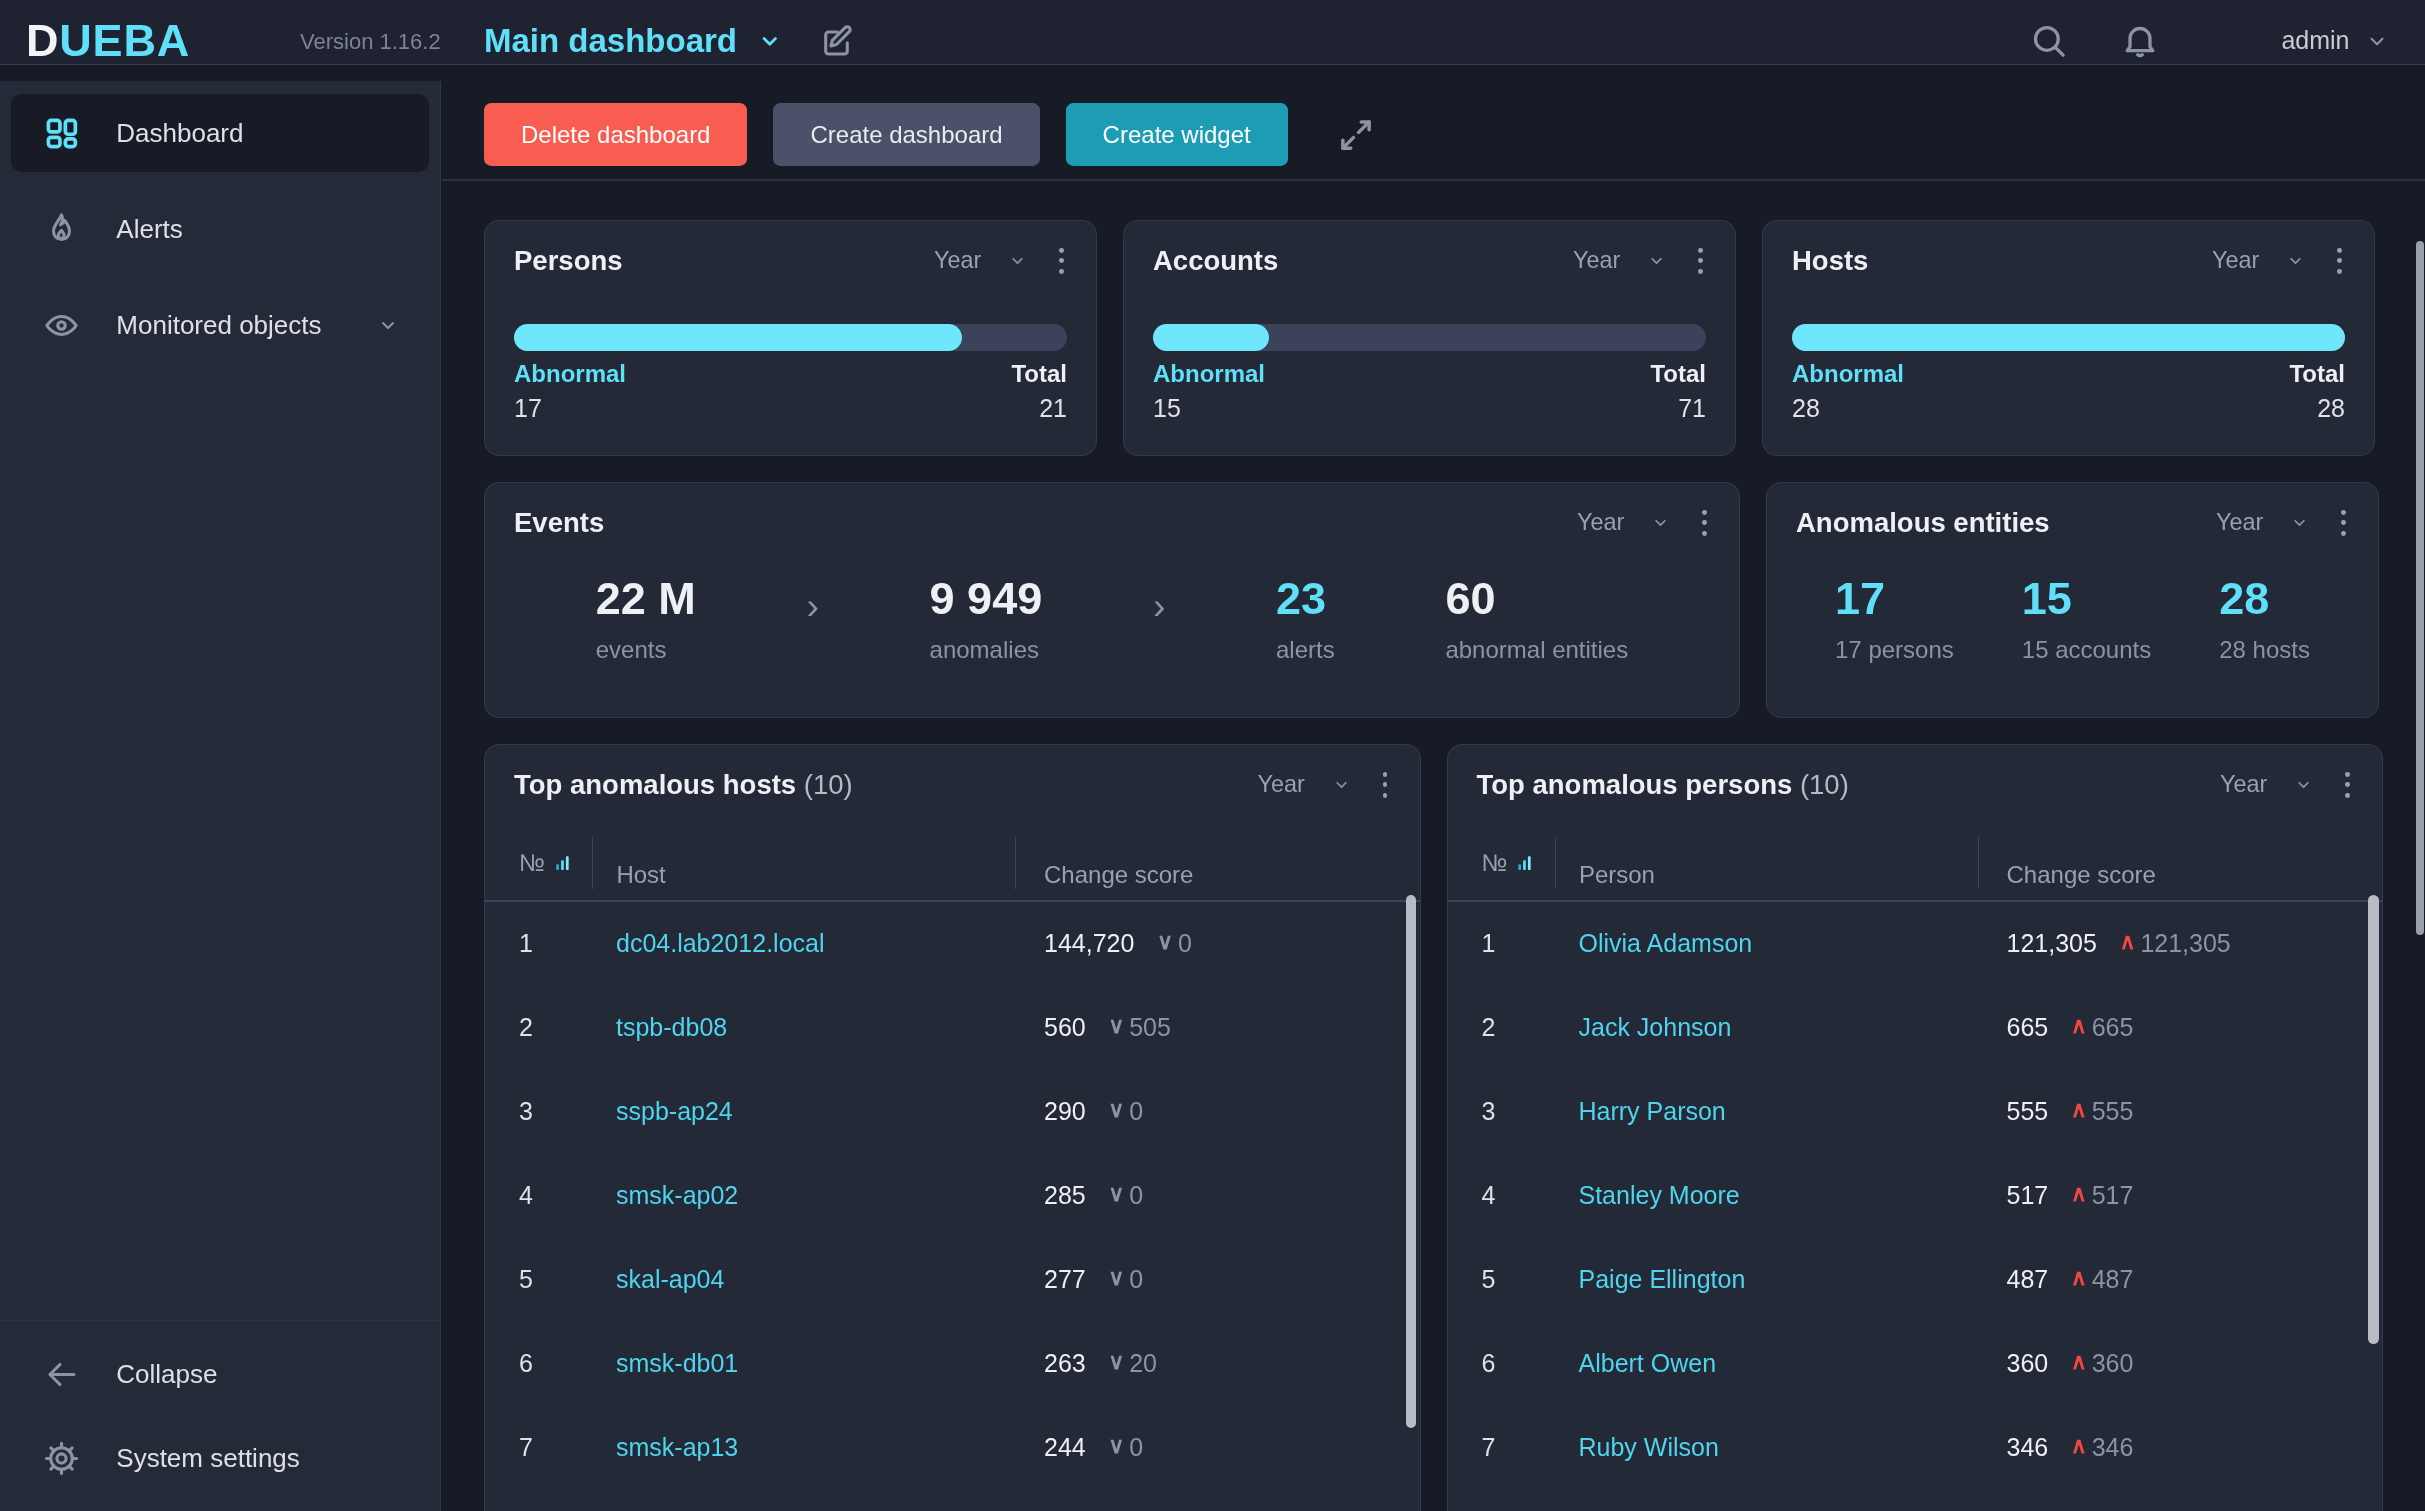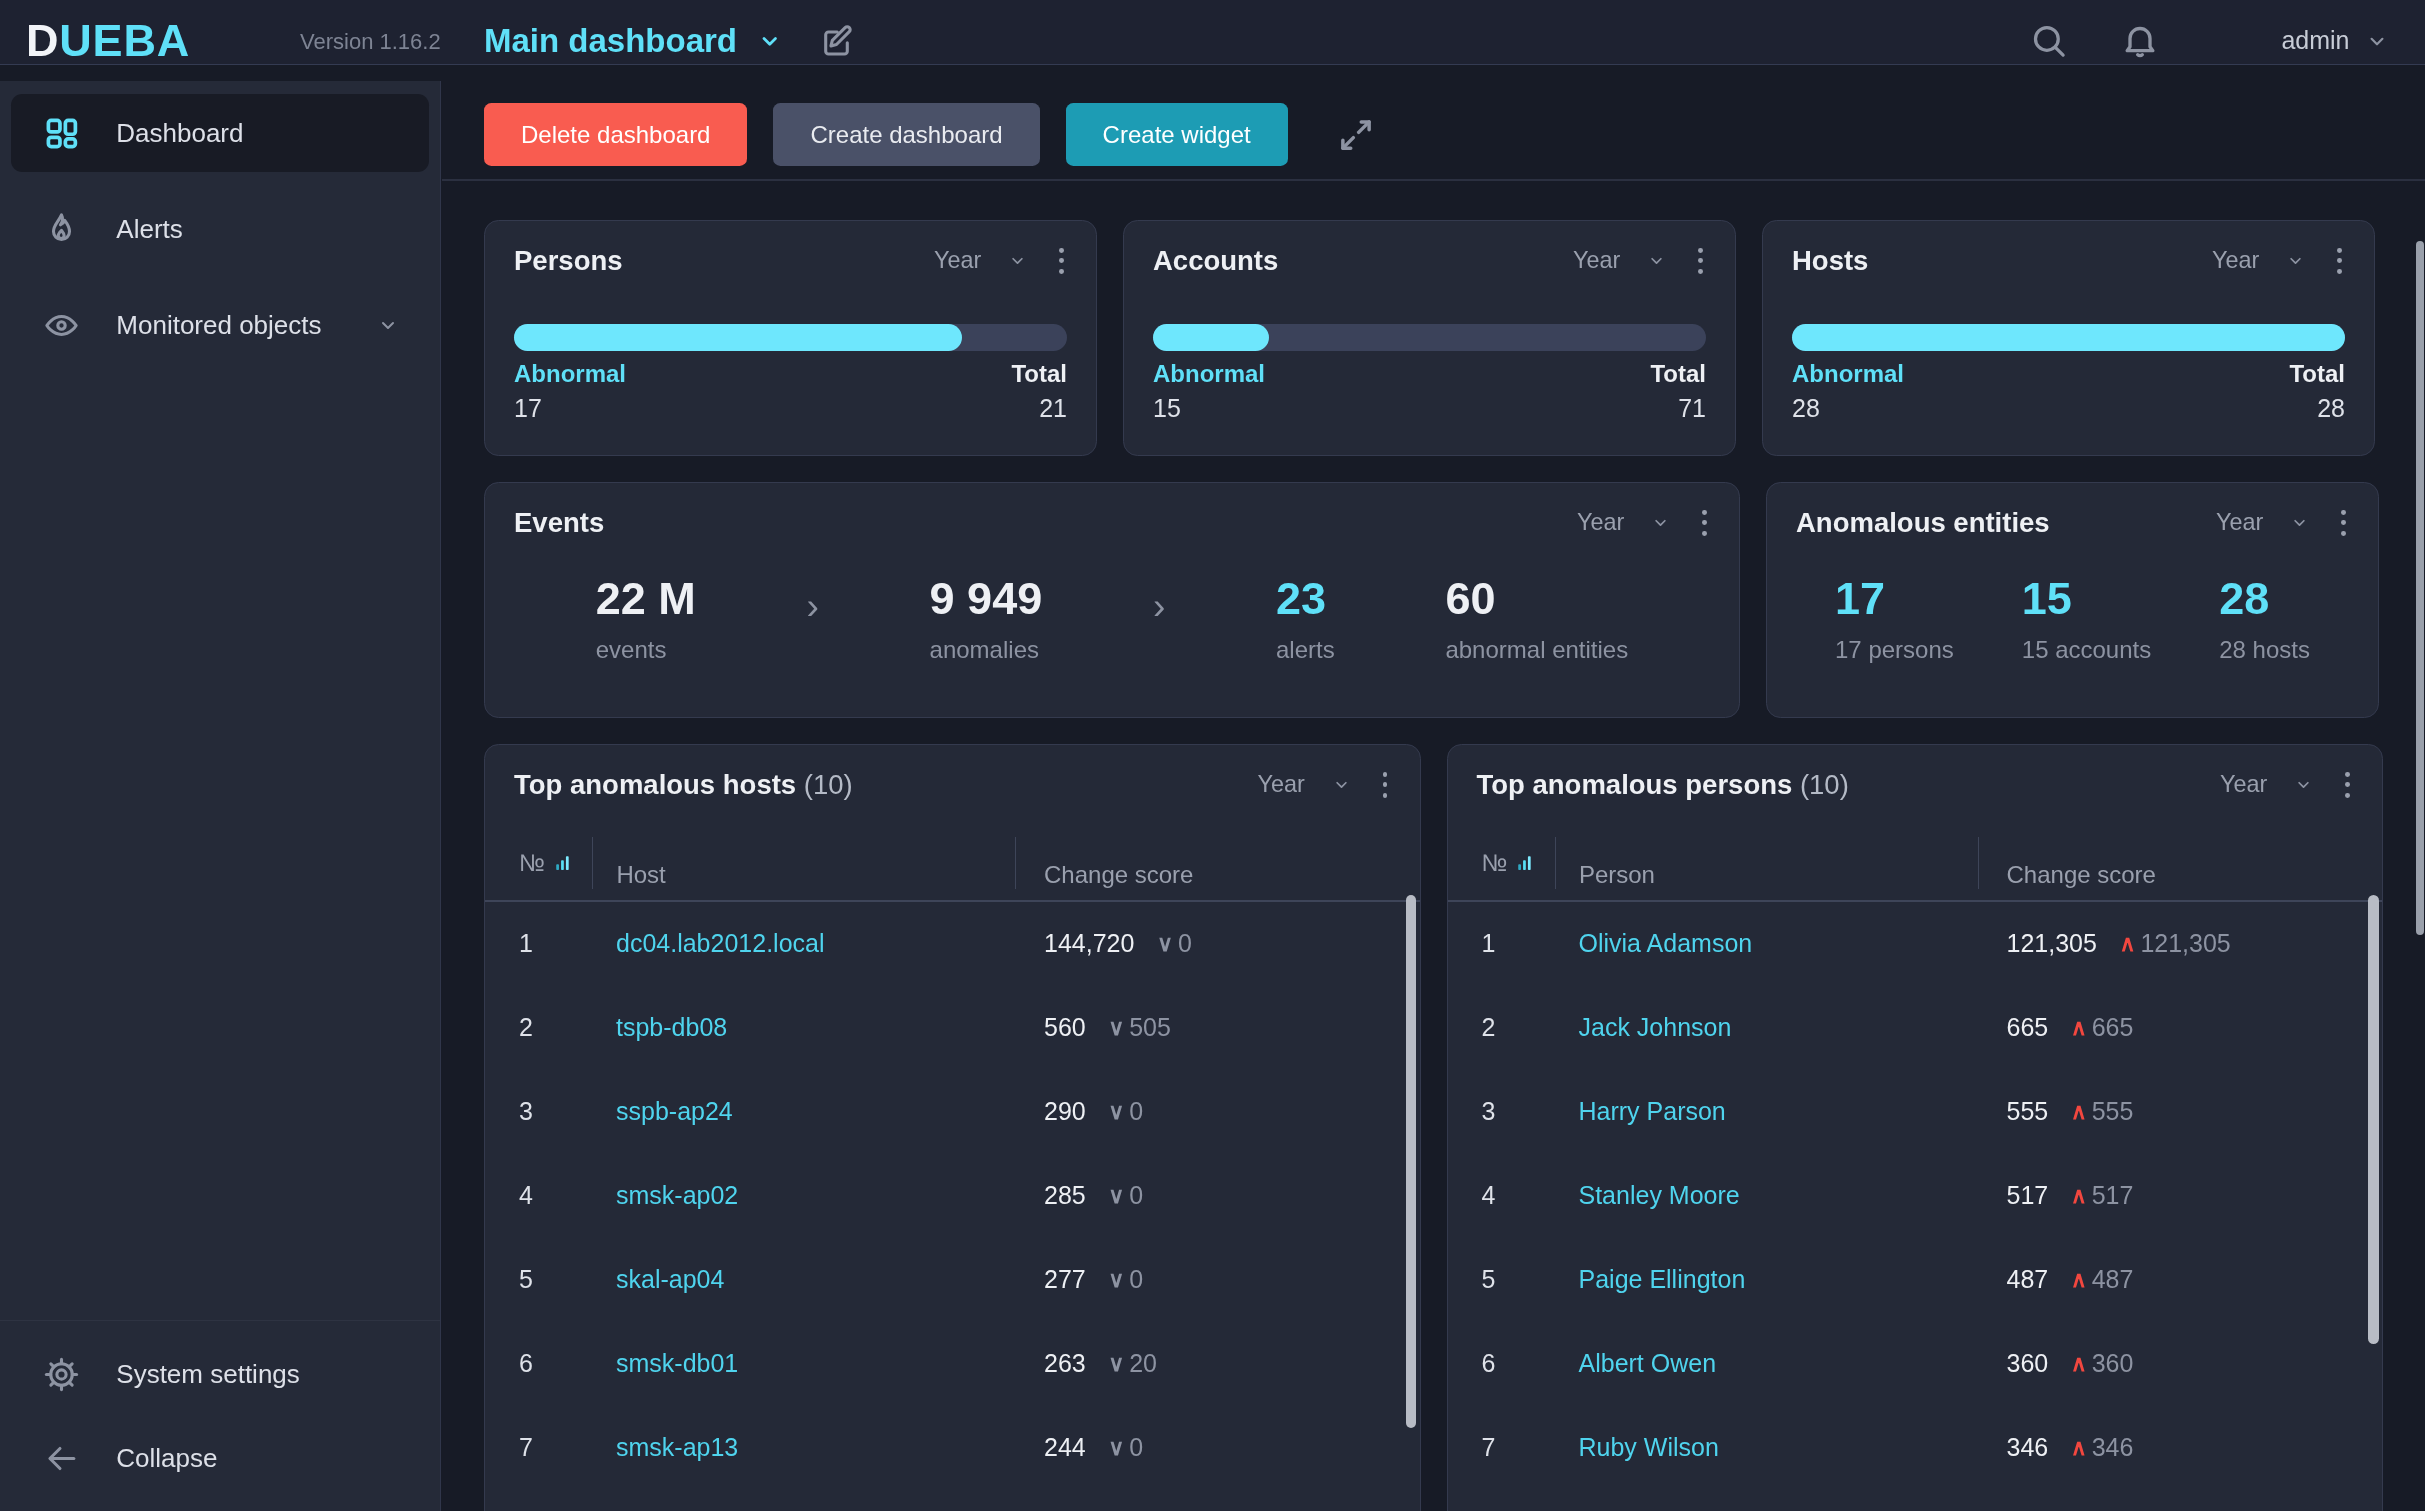--- a/index.html
+++ b/index.html
@@ -105,21 +105,21 @@
   .thead .th2 { padding-left:23.4px; }
   .thead .th3 { padding-left:28px; }
   .th-num { display:flex; align-items:center; gap:8px; }
   .thead-border { height:1.6px; background:#3e4559; margin-top:11.3px; }
   .trow {
     display:grid; grid-template-columns:97px 428px 1fr;
     padding-left:34px; height:84px; align-items:center; font-size:25px;
   }
   .cell-num { color:#dfe2e9; }
   .cell-name { color:#4fd4ee; text-decoration:none; cursor:pointer; }
-  .cell-score-group { display:flex; align-items:center; }
+  .cell-score-group { display:flex; align-items:flex-start; }
   .cell-score { color:#eef0f4; }
   .cell-dir { margin-left:22.6px; font-size:22px; font-weight:700; }
   .cell-dir.down { color:#8d93a2; }
   .cell-dir.up { color:#f2473f; }
   .cell-delta { color:#8d93a2; margin-left:4.8px; }
 
   .table-scrollbar { position:absolute; right:3.2px; width:10.5px; border-radius:5.7px; background:#b8bcc5; cursor:pointer; }
   .sb-hosts { top:150px; height:533px; }
   .sb-persons { top:150px; height:449px; }
   .page-scrollbar { position:absolute; right:1.6px; top:159px; width:8px; height:694px; border-radius:4px; background:#9aa0ab; cursor:pointer; z-index:9; }
@@ -207,45 +207,45 @@
         <svg width="24" height="24" viewBox="0 0 24 24">
             <polyline class="st-gray" points="7,10 12,15 17,10"></polyline>
           </svg>
       </span>
     </div>
 
     <div class="side-footer">
       <div class="side-item">
         <span>
           <svg width="37" height="37" viewBox="0 0 24 24">
+              <line class="st-gray" x1="20" y1="12" x2="5" y2="12"></line>
+              <polyline class="st-gray" points="11,5.5 4.5,12 11,18.5"></polyline>
+            </svg>
+        </span>
+        <span>Collapse</span>
+      </div>
+      <div class="side-item">
+        <span>
+          <svg width="37" height="37" viewBox="0 0 24 24">
             <circle class="st-gray" cx="12" cy="12" r="3"></circle>
             <circle class="st-gray" cx="12" cy="12" r="7"></circle>
             <g class="st-gray">
               <line x1="12" y1="2.2" x2="12" y2="5"></line>
                 <line x1="12" y1="19" x2="12" y2="21.8"></line>
               <line x1="2.2" y1="12" x2="5" y2="12"></line>
                 <line x1="19" y1="12" x2="21.8" y2="12"></line>
               <line x1="5.1" y1="5.1" x2="7.1" y2="7.1"></line>
                 <line x1="16.9" y1="16.9" x2="18.9" y2="18.9"></line>
               <line x1="5.1" y1="18.9" x2="7.1" y2="16.9"></line>
                 <line x1="16.9" y1="7.1" x2="18.9" y2="5.1"></line>
             </g>
           </svg>
         </span>
         <span>System settings</span>
       </div>
-      <div class="side-item">
-        <span>
-          <svg width="37" height="37" viewBox="0 0 24 24">
-              <line class="st-gray" x1="20" y1="12" x2="5" y2="12"></line>
-              <polyline class="st-gray" points="11,5.5 4.5,12 11,18.5"></polyline>
-            </svg>
-        </span>
-        <span>Collapse</span>
-      </div>
     </div>
   </nav>
 
   <main class="content">
 
     <div class="toolbar">
       <button class="btn btn-red">Delete dashboard</button>
       <button class="btn btn-slate">Create dashboard</button>
       <button class="btn btn-teal">Create widget</button>
       <button class="icon-btn expand-btn">

